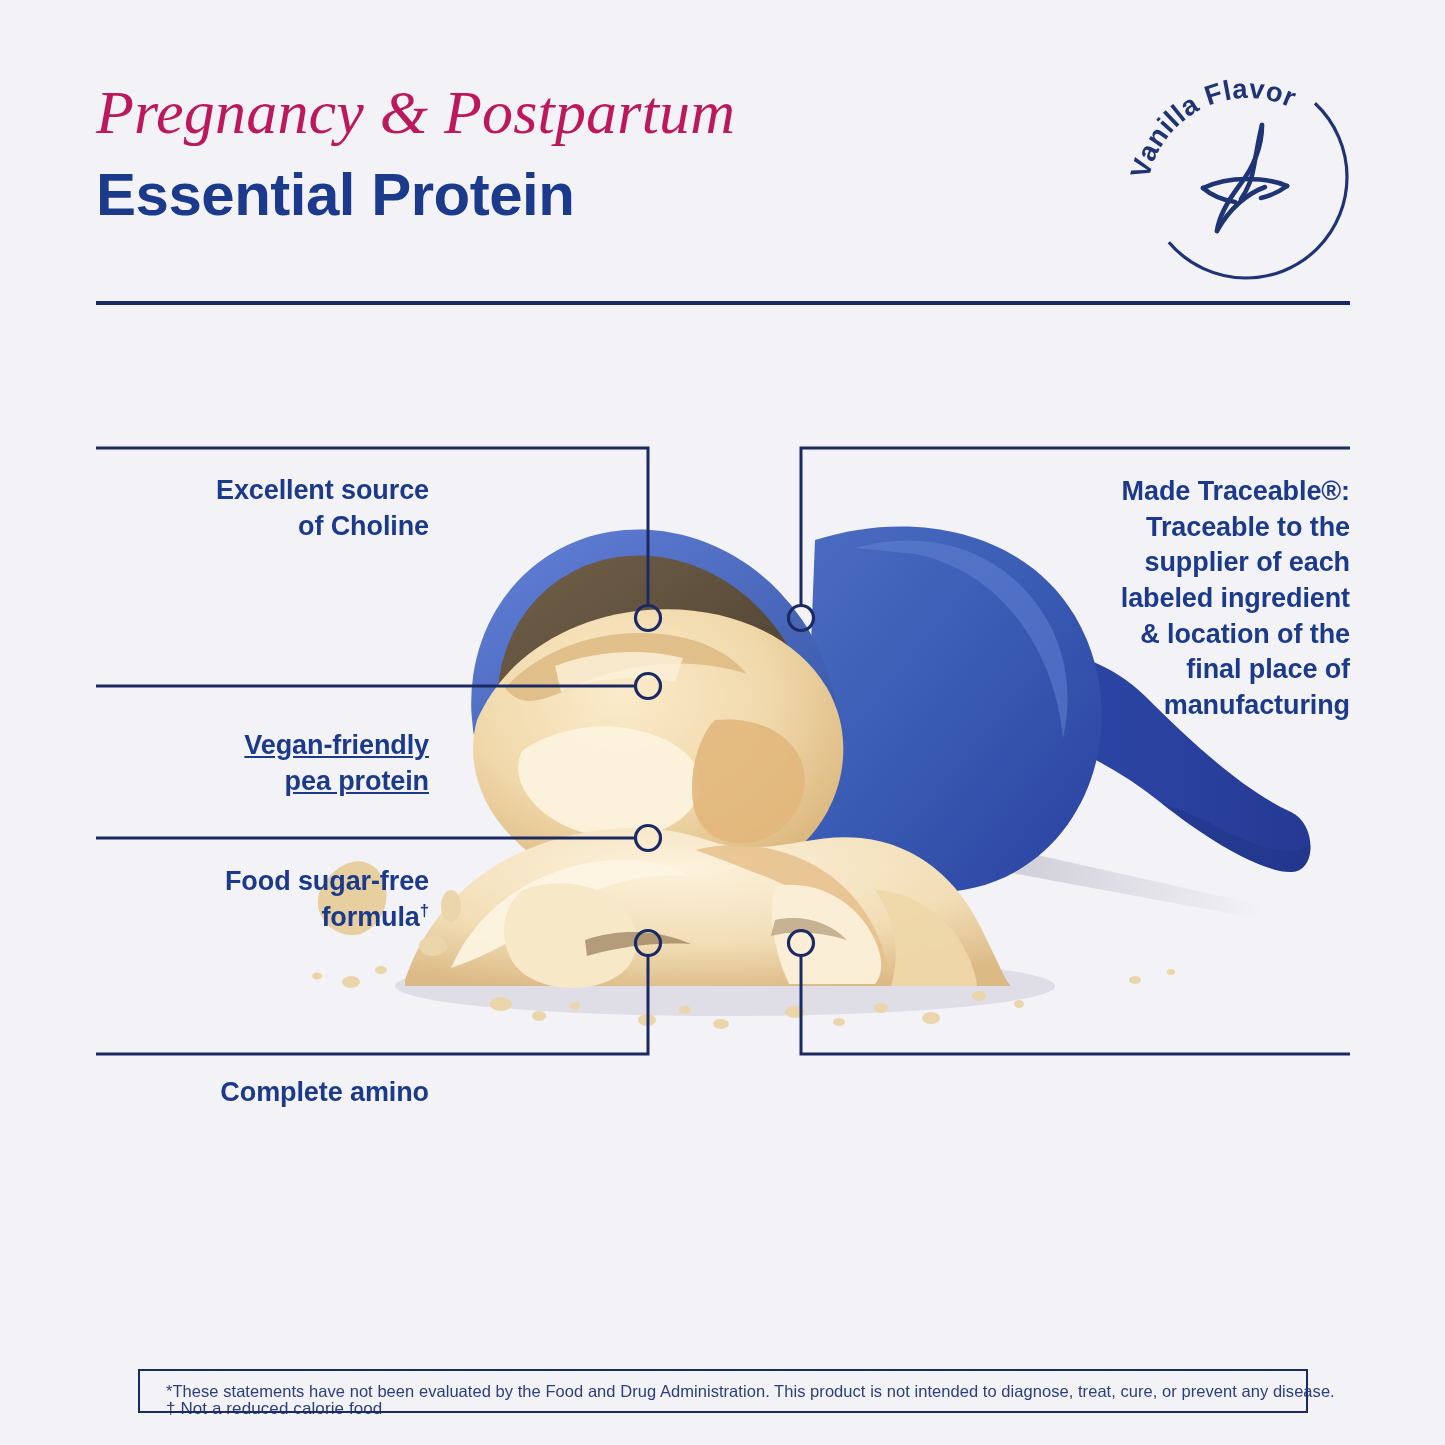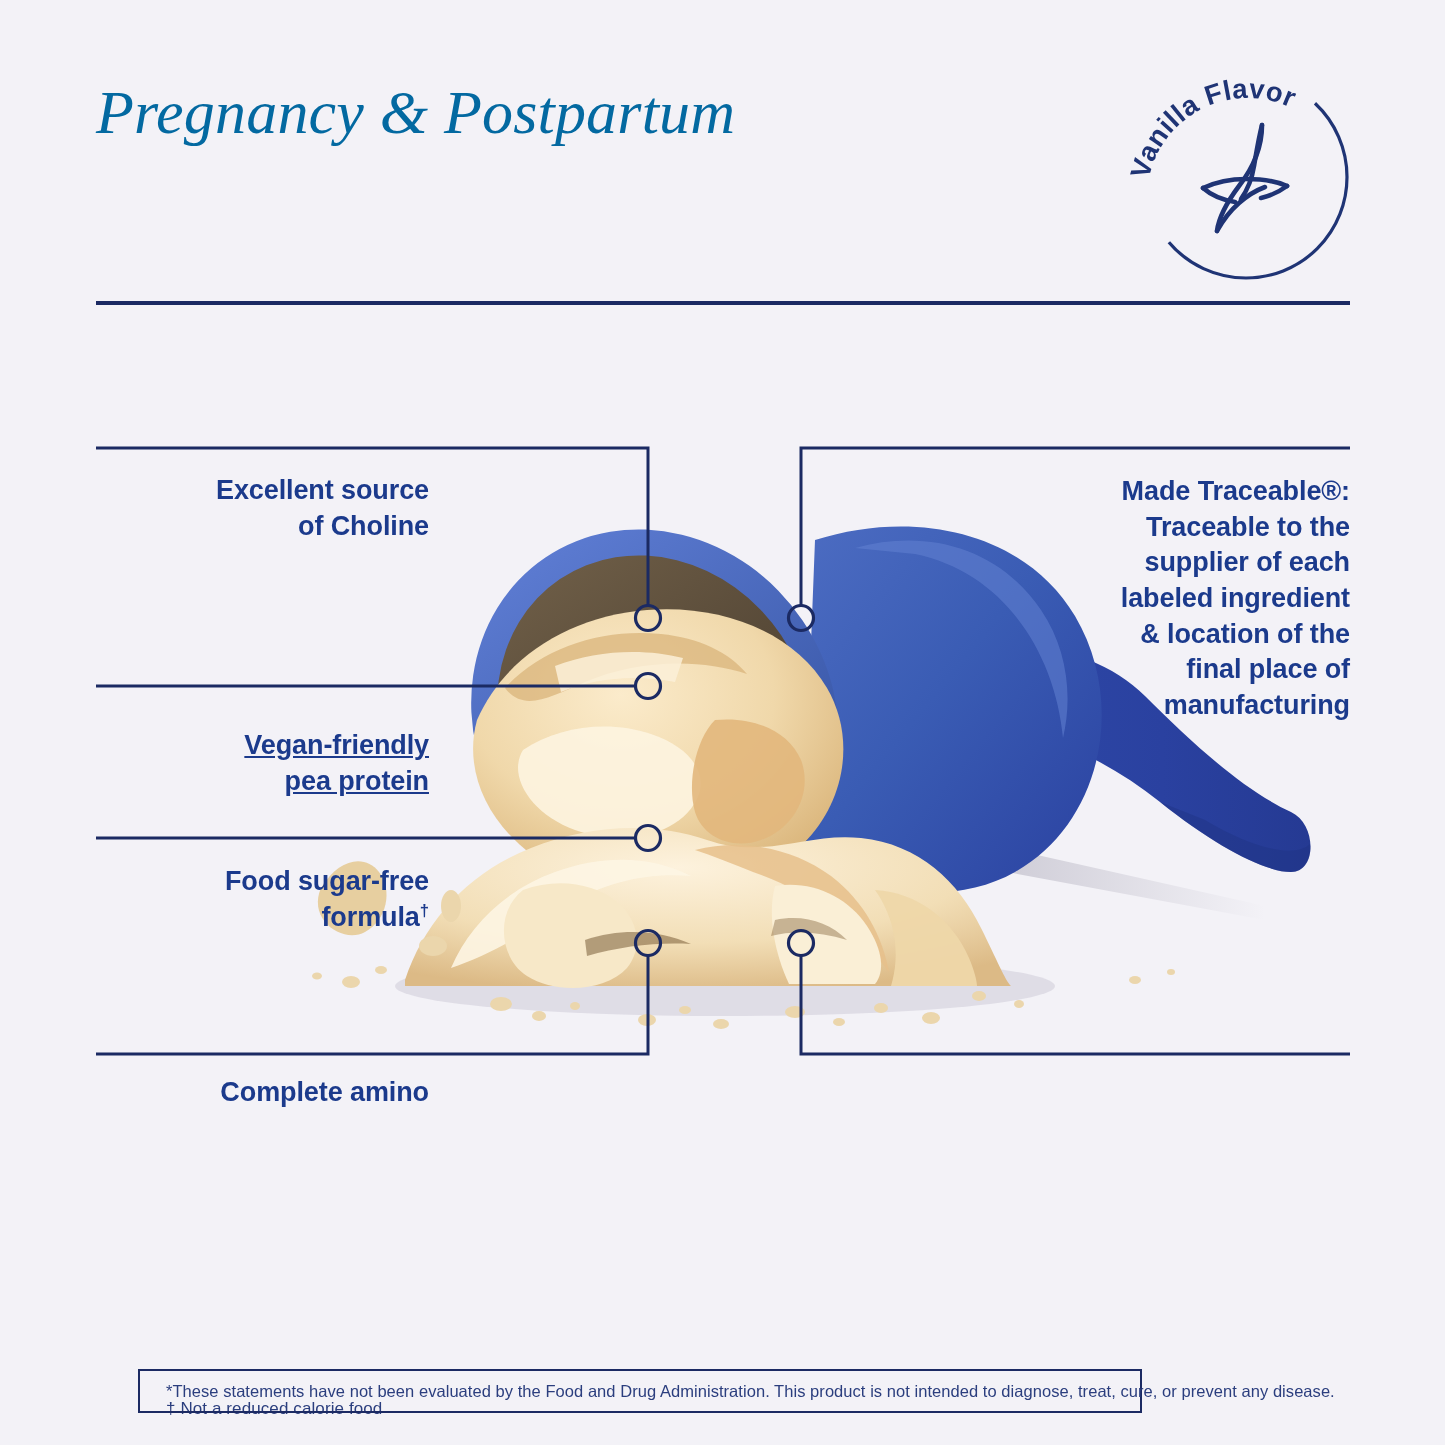--- a/index.html
+++ b/index.html
@@ -13,21 +13,21 @@
   }
   .stage { position:absolute; inset:0; }
 
   
   .hdr { position:absolute; left:96px; top:80px; width:1254px; }
   .hdr-script {
     font-family:"Liberation Serif", serif;
     font-style:italic;
     font-size:62px;
     line-height:1.05;
-    color:#0369a1;
+    color:#be185d;
     letter-spacing:0.2px;
     white-space:nowrap;
   }
   .hdr-main {
     font-family:"Liberation Sans", sans-serif;
     font-weight:bold;
     font-size:60px;
     line-height:1.08;
     color:#1B3A8C;
     margin-top:18px;
@@ -71,36 +71,37 @@
   .c-gmo       { top:1068px; }
 
   
   .fn-dagger {
     position:absolute; left:166px; top:1399px;
     font-size:17px; color:#2B3E7E; font-weight:normal;
     letter-spacing:0.1px;
   }
   .fn-box {
     position:absolute; left:138px; top:1369px;
-    width:1004px; height:44px;
+    width:1170px; height:44px;
     border:2px solid #1B2A63;
     display:flex; align-items:center;
   }
   .fn-box-txt {
     font-size:16.5px; color:#2B3E7E; padding-left:26px;
     letter-spacing:0.05px; white-space:nowrap;
   }
 </style>
 </head>
 <body>
 
 <div class="stage">
 
   <div class="hdr">
     <div class="hdr-script">Pregnancy &amp; Postpartum</div>
+    <div class="hdr-main">Essential Protein</div>
   </div>
   <div class="hdr-rule"></div>
 
   <div class="badge">
     <svg viewBox="0 0 230 230" aria-hidden="true">
       <defs>
         <path id="arcpath" d="M 16,129 A 101,101 0 0 1 214,110" fill="none"></path>
       </defs>
 
       <circle cx="115" cy="115" r="101" fill="none" stroke="#1F3475" stroke-width="3.2" stroke-dasharray="330 305" stroke-dashoffset="84"></circle>

